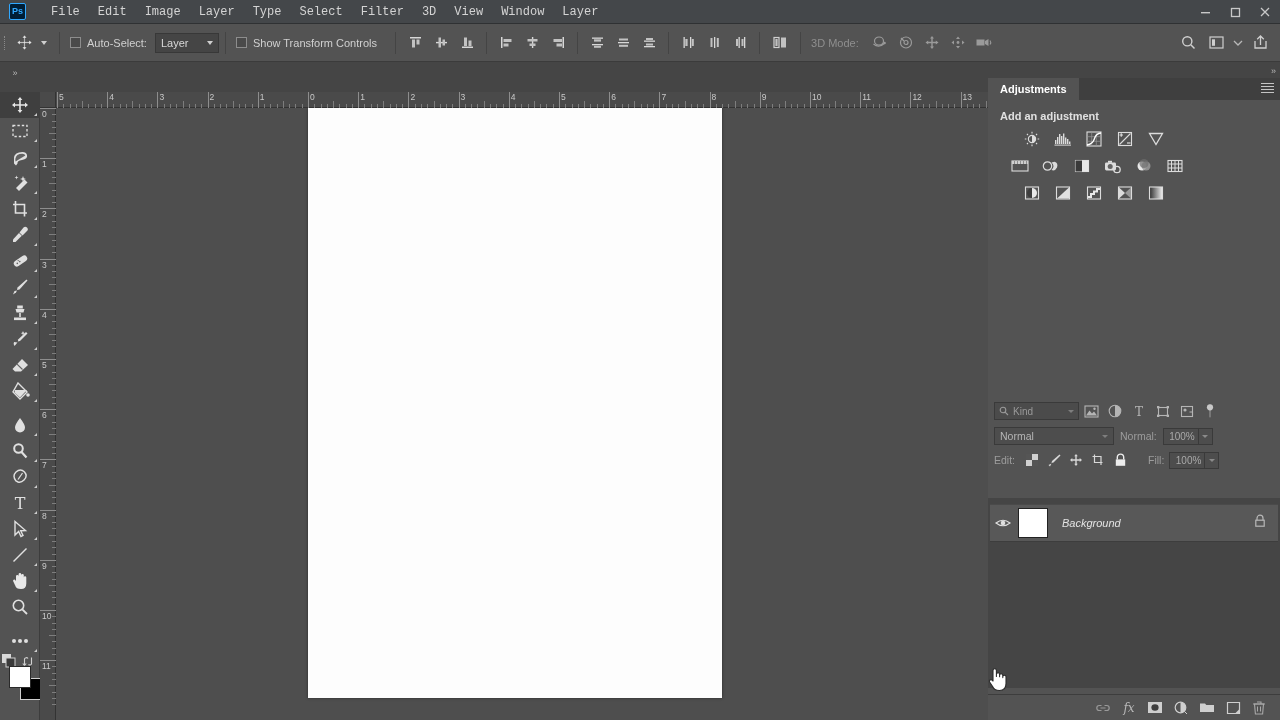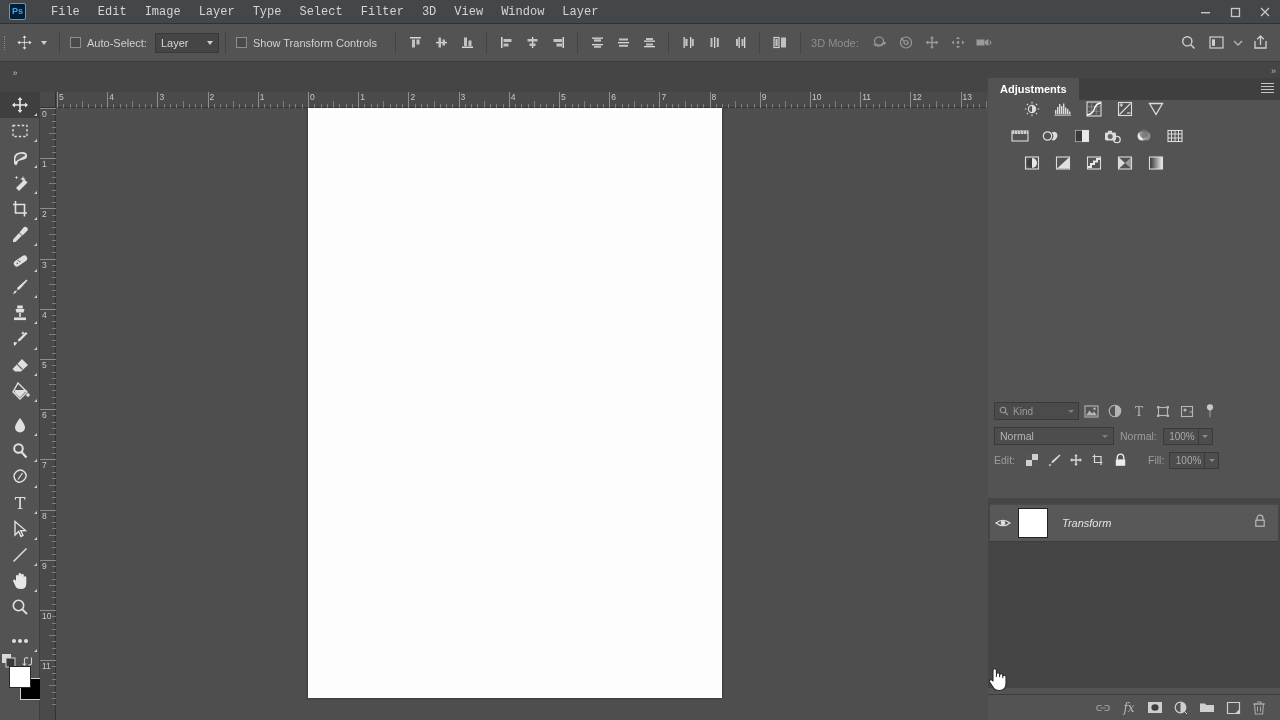--- a/index.html
+++ b/index.html
@@ -923,20 +923,21 @@
       </div>
       <div class="pmenu">
           <i></i>
           <i></i>
           <i></i>
           <i></i>
         </div>
     </div>
 
     <div class="adjust-body">
+      <div class="adjust-title">Add an adjustment</div>
 
       <div class="adj-row r1">
         <div class="adj-ico">
           <svg width="16" height="16" viewBox="0 0 16 16">
               <circle cx="8" cy="8" r="3.6" fill="none" stroke="#dcdcdc" stroke-width="1.2"></circle>
               <path d="M8 4.4 A3.6 3.6 0 0 1 8 11.6 Z" fill="#dcdcdc"></path>
               <g stroke="#dcdcdc" stroke-width="1.1">
                 <path d="M8 0.8 V2.4 M8 13.6 V15.2 M0.8 8 H2.4 M13.6 8 H15.2 M2.9 2.9 L4 4 M12 12 L13.1 13.1 M13.1 2.9 L12 4 M4 12 L2.9 13.1"></path>
               </g>
             </svg>
@@ -1185,21 +1186,21 @@
 
       <div class="layer-list">
         <div class="layer-row">
           <div class="eye">
             <svg width="16" height="12" viewBox="0 0 16 12">
                 <path d="M1 6 Q8 0.5 15 6 Q8 11.5 1 6 Z" fill="none" stroke="#e0e0e0" stroke-width="1.2"></path>
                 <circle cx="8" cy="6" r="2.3" fill="#e0e0e0"></circle>
               </svg>
           </div>
           <div class="thumb"></div>
-          <span class="layer-name">Transform</span>
+          <span class="layer-name">Background</span>
           <span class="lock-icon-right">
             <svg width="12" height="14" viewBox="0 0 12 14">
                 <path d="M3 6.2 V4.2 A3 3 0 0 1 9 4.2 V6.2" fill="none" stroke="#b8b8b8" stroke-width="1.2"></path>
                 <rect x="1.8" y="6.2" width="8.4" height="6" fill="none" stroke="#b8b8b8" stroke-width="1.2"></rect>
               </svg>
           </span>
         </div>
       </div>
 
       <div class="layer-bottom">

